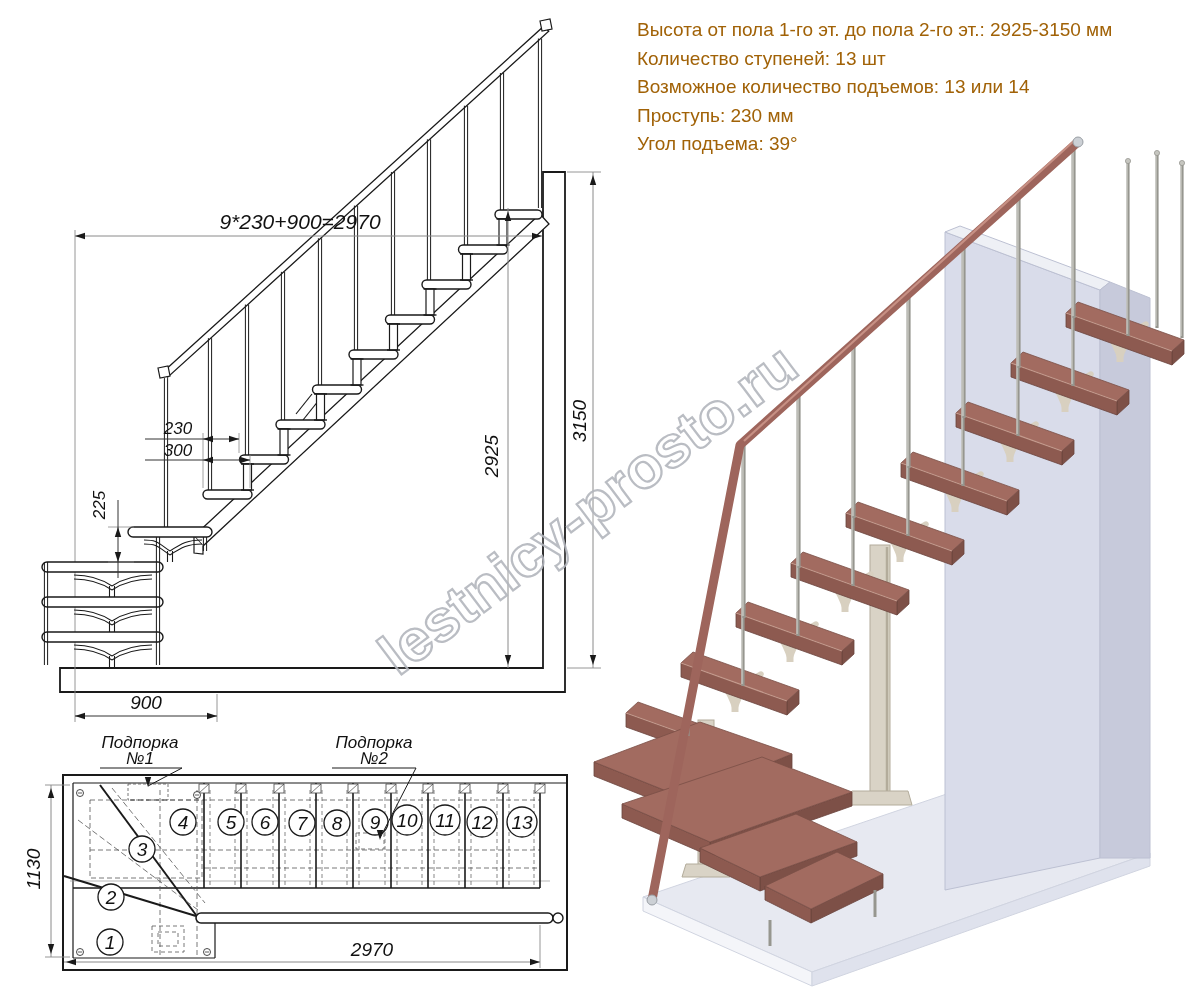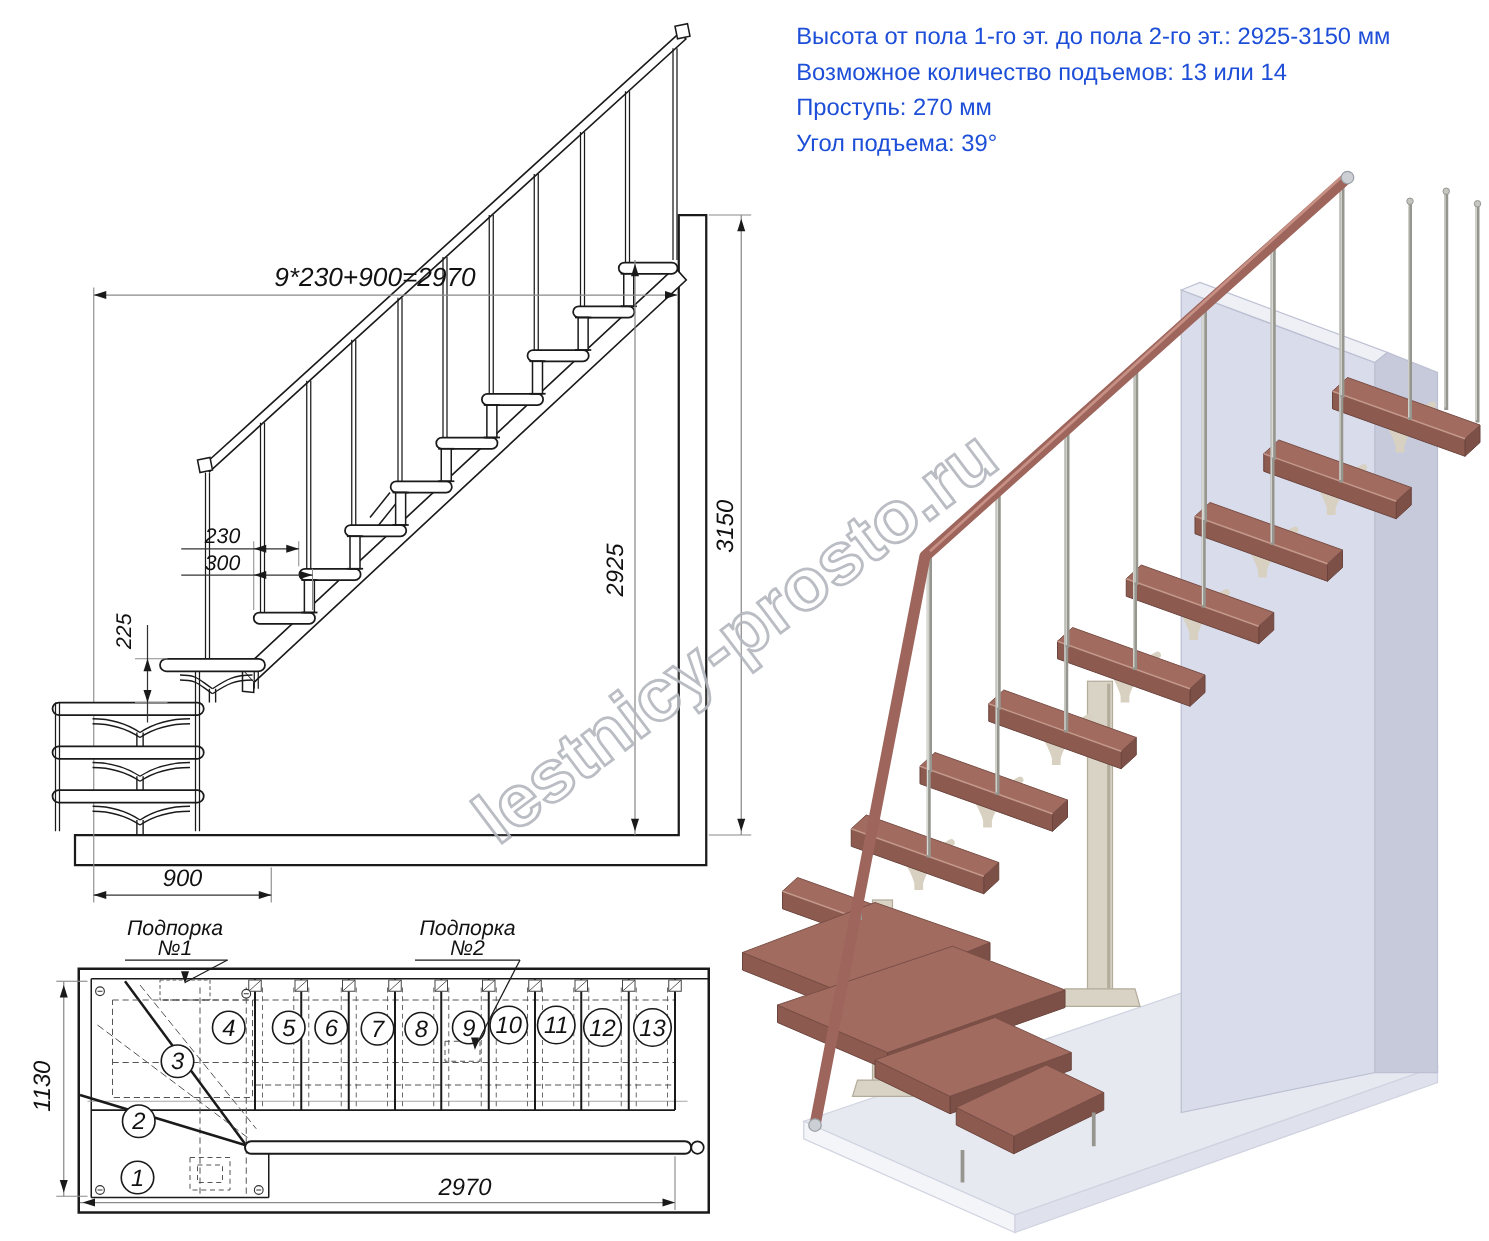--- a/index.html
+++ b/index.html
@@ -1,20 +1,20 @@
 <!DOCTYPE html>
 <html><head>
 <meta charset="utf-8">
 <style>
   html,body{margin:0;padding:0;background:#fff;}
   #canvas{position:relative;width:1191px;height:993px;background:#fff;overflow:hidden;
           font-family:"Liberation Sans", sans-serif;}
   #main-svg{position:absolute;left:0;top:0;}
   #specs{position:absolute;left:637px;top:16px;z-index:5;}
-  .spec-line{font:19px/28.5px "Liberation Sans", sans-serif;color:#1d4ed8;white-space:nowrap;}
+  .spec-line{font:19px/28.5px "Liberation Sans", sans-serif;color:#a16207;white-space:nowrap;}
   text{font-family:"Liberation Sans", sans-serif;}
   .dim{font-style:italic;fill:#111;}
 </style>
 </head>
 <body>
 
 <div id="canvas">
 
   <svg id="main-svg" width="1191" height="993" viewBox="0 0 1191 993">
 
@@ -414,17 +414,18 @@
       <text class="dim" x="140" y="764" font-size="17" text-anchor="middle">№1</text>
       <text class="dim" x="374" y="748" font-size="17" text-anchor="middle">Подпорка</text>
       <text class="dim" x="374" y="764" font-size="17" text-anchor="middle">№2</text>
     </g>
 
     <text transform="translate(600,525) rotate(-37)" text-anchor="middle" font-size="58" font-weight="bold" textLength="505" lengthAdjust="spacingAndGlyphs" fill="#ffffff" fill-opacity="0.15" stroke="#b3b6bd" stroke-width="2.2" opacity="0.9">lestnicy-prosto.ru</text>
   </svg>
 
   <div id="specs">
       <div class="spec-line">Высота от пола 1-го эт. до пола 2-го эт.: 2925-3150 мм</div>
+      <div class="spec-line">Количество ступеней: 13 шт</div>
       <div class="spec-line">Возможное количество подъемов: 13 или 14</div>
-      <div class="spec-line">Проступь: 270 мм</div>
+      <div class="spec-line">Проступь: 230 мм</div>
       <div class="spec-line">Угол подъема: 39°</div>
     </div>
 </div>
 
 </body></html>

